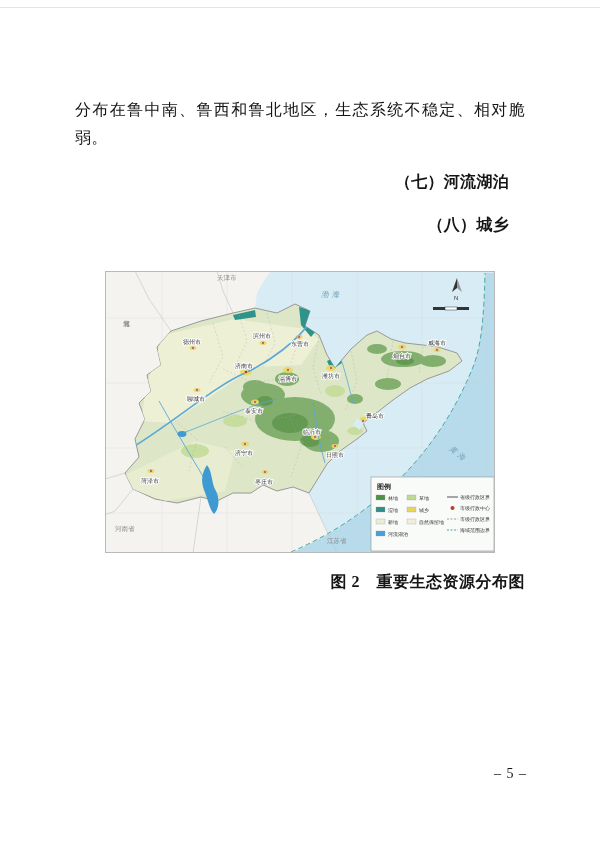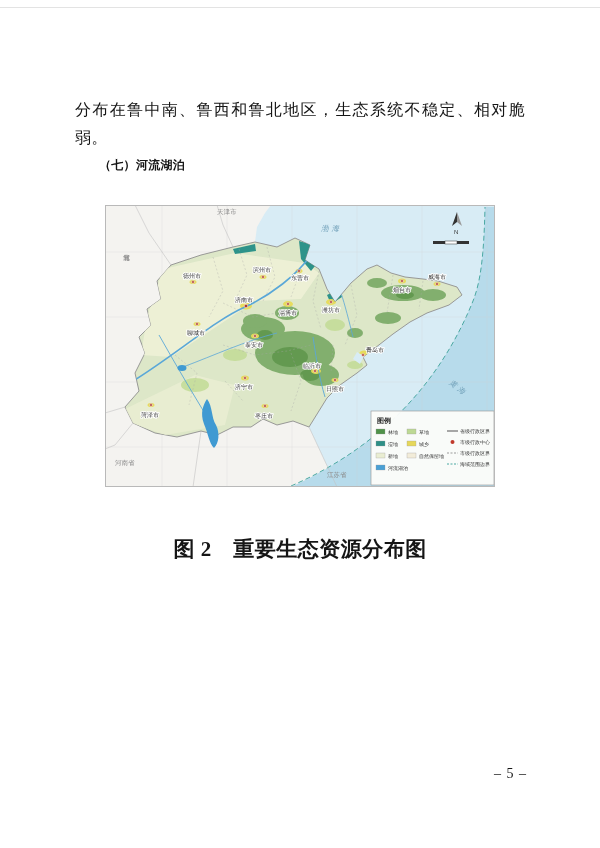--- a/index.html
+++ b/index.html
@@ -9,38 +9,39 @@
     position:relative;overflow:hidden;
   }
   .page{box-sizing:border-box;width:600px;height:848px;padding:96px 75px 0 75px;position:relative;}
   .top-rule{position:absolute;top:7px;left:0;right:0;height:1px;background:#e3e3e3;}
   .para{
     margin:0;font-size:16px;line-height:27.8px;text-align:justify;
     text-indent:2em;letter-spacing:0.3px;
   }
   .para.no-indent{text-indent:0;}
   .heading{
-    margin:0;font-size:12px;line-height:27.8px;font-weight:bold;text-indent:2em;letter-spacing:0.3px;
+    margin:16px;font-size:16px;line-height:27.8px;font-weight:bold;text-indent:2em;letter-spacing:0.3px;text-align:right;
   }
   .figure{width:390px;margin:10px auto 0 auto;padding:16px;}
   .figure svg{display:block;}
-  .caption{margin:32px 0 0 0;text-align:center;font-weight:bold;font-size:21px;letter-spacing:0.5px;}
+  .caption{margin:3px 0 0 0;text-align:right;font-weight:bold;font-size:16px;letter-spacing:0.5px;}
   .page-num{position:absolute;right:73px;bottom:66px;font-size:14px;letter-spacing:1px;}
   .map-label{font-family:"Liberation Sans","DejaVu Sans",sans-serif;}
 </style>
 </head>
 <body>
 
 <div class="page">
   <div class="top-rule"></div>
 
   <p class="para no-indent">分布在鲁中南、鲁西和鲁北地区，生态系统不稳定、相对脆弱。</p>
 
   <p class="heading">（七）河流湖泊</p>
 
+  <p class="heading">（八）城乡</p>
 
   <figure class="figure">
     <svg width="390" height="282" viewBox="0 0 390 282">
       <defs>
         <clipPath id="prov-clip">
           <path d="M 66,60 L 96,50 L 128,42 L 150,37 L 172,42 L 190,33 L 205,40 L 200,55 L 214,64 L 222,84 L 230,97 L 246,78 L 262,64 L 272,60 L 286,68 L 300,72 L 318,74 L 333,76 L 352,82 L 357,90 L 344,100 L 322,108 L 305,117 L 288,129 L 270,143 L 258,152 L 262,160 L 252,168 L 235,180 L 222,193 L 204,222 L 188,216 L 172,220 L 158,214 L 146,222 L 128,222 L 112,230 L 96,226 L 72,232 L 50,228 L 28,218 L 20,202 L 34,186 L 30,168 L 40,148 L 34,132 L 46,120 L 42,104 L 56,94 L 52,76 Z"></path>
         </clipPath>
       </defs>
 
       <g>

